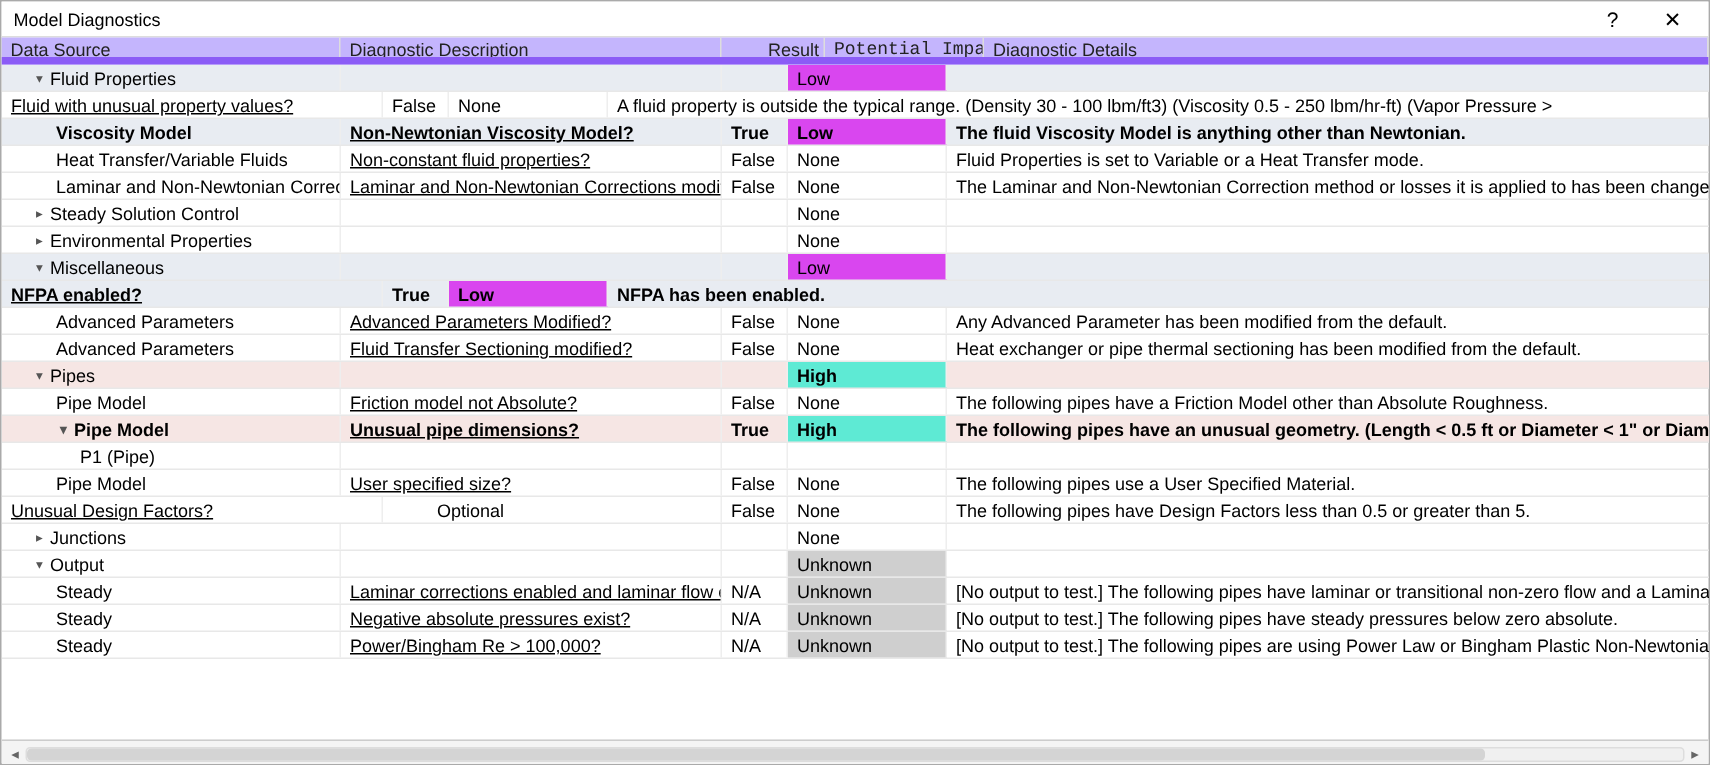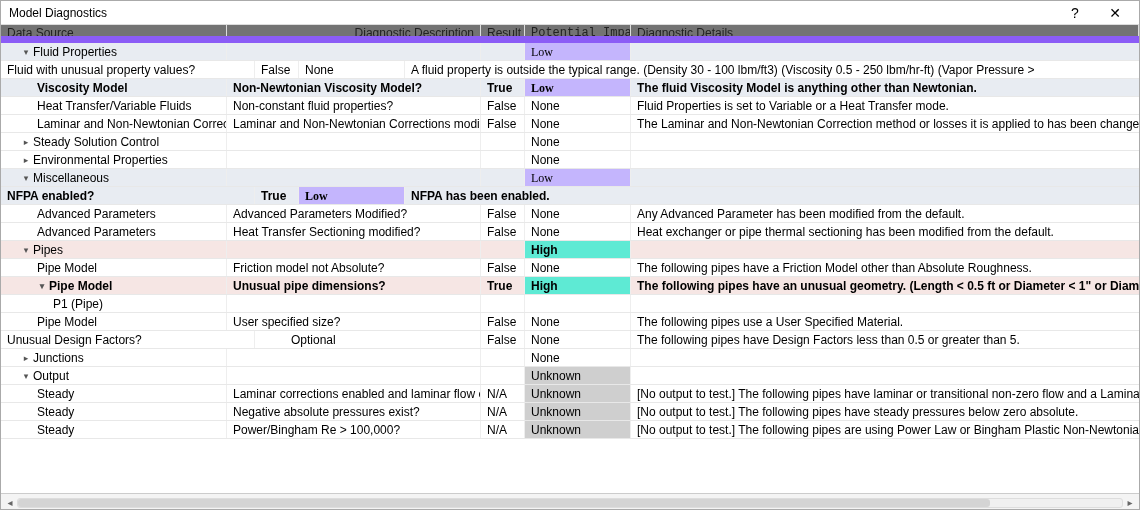--- a/index.html
+++ b/index.html
@@ -25,33 +25,33 @@
   .titlebar .title { font-size: 12px; text-align: right; }
   .titlebar .controls { display: flex; }
   .titlebar .ctl {
     width: 40px; height: 22px;
     display: flex; align-items: center; justify-content: center;
     font-size: 14px; cursor: pointer;
   }
   .headers {
     display: flex;
     height: 18px;
-    background: #737373;
-    border-bottom: 7px solid #8b5cf6;
+    background: #c4b5fd;
+    border-bottom: 5px solid #8b5cf6;
     color: #222;
     font-size: 12px;
   }
   .headers .col {
     padding: 1px 6px;
     border-right: 1px solid #ddd;
     overflow: hidden; white-space: nowrap;
   }
   .col-src { width: 226px; }
-  .col-desc { width: 254px; text-align: right; }
-  .col-res { width: 44px; }
+  .col-desc { width: 254px; }
+  .col-res { width: 44px; margin-left: 25px; }
   .col-imp { width: 106px; font-family: Liberation Mono, monospace; }
   .col-det { flex: 1; }
 
   .grid {
     overflow-x: auto;
     overflow-y: hidden;
     height: calc(510px - 24px - 18px - 18px);
   }
   .gridwrap { width: 1350px; }
   .row {
@@ -61,21 +61,21 @@
     font-size: 12px;
     border-bottom: 1px solid #e8e8e8;
     white-space: nowrap;
   }
   .row .cell {
     padding: 0 6px;
     border-right: 1px solid #eee;
     overflow: hidden; text-overflow: clip;
   }
   .row .c-src { width: 226px; display: flex; align-items: center; }
-  .row .c-desc { width: 254px; }
+  .row .c-desc { width: 254px; text-decoration: underline; }
   .row .c-res { width: 44px; }
   .row .c-imp { width: 106px; }
   .row .c-det { flex: 1; }
   .indent1 { padding-left: 20px !important; }
   .indent2 { padding-left: 36px !important; }
   .indent3 { padding-left: 52px !important; }
 
   .caret {
     display: inline-block;
     width: 10px;
@@ -83,21 +83,21 @@
     color: #555;
     font-size: 9px;
     margin-right: 2px;
   }
   .bold { font-weight: 600; }
 
   .bg-blue { background: #e8ecf2; }
   .bg-pink { background: #f6e6e4; }
   .bg-pinkhi { background: #f6e6e4; }
 
-  .imp-low { background: #c4b5fd; font-family: Liberation Serif, serif; }
+  .imp-low { background: #d946ef; }
   .imp-high { background: #5eead4; font-weight: bold; }
   .imp-unknown { background: #cfcfcf; }
 
   .hscroll {
     height: 18px;
     border-top: 1px solid #ccc;
     background: #f4f4f4;
     display: flex; align-items: center;
     padding: 0 2px;
   }
@@ -221,21 +221,21 @@
         </div>
         <div class="cell c-desc">Advanced Parameters Modified?</div>
         <div class="cell c-res">False</div>
         <div class="cell c-imp ">None</div>
         <div class="cell c-det">Any Advanced Parameter has been modified from the default.</div>
       </div>
       <div class="row">
         <div class="cell c-src indent2">
           <span>Advanced Parameters</span>
         </div>
-        <div class="cell c-desc">Heat Transfer Sectioning modified?</div>
+        <div class="cell c-desc">Fluid Transfer Sectioning modified?</div>
         <div class="cell c-res">False</div>
         <div class="cell c-imp ">None</div>
         <div class="cell c-det">Heat exchanger or pipe thermal sectioning has been modified from the default.</div>
       </div>
       <div class="row bg-pink">
         <div class="cell c-src indent1">
           <span class="caret">▾</span>
           <span>Pipes</span>
         </div>
         <div class="cell c-desc"></div>

